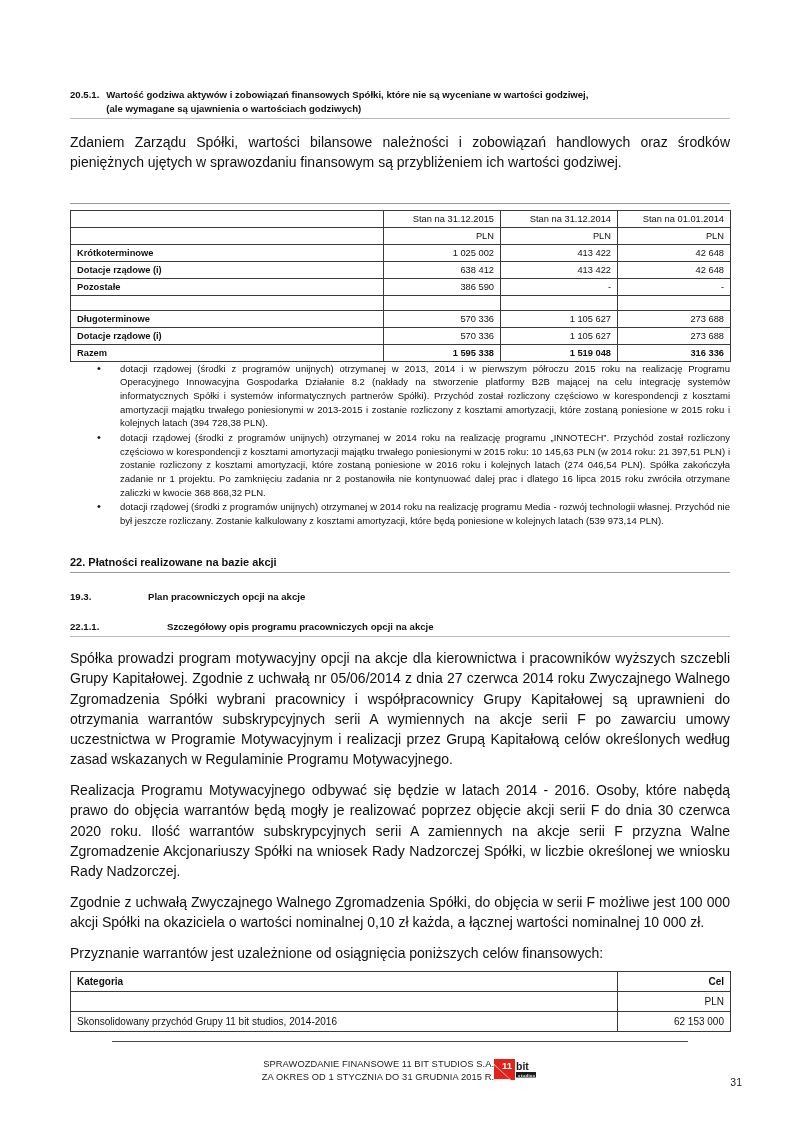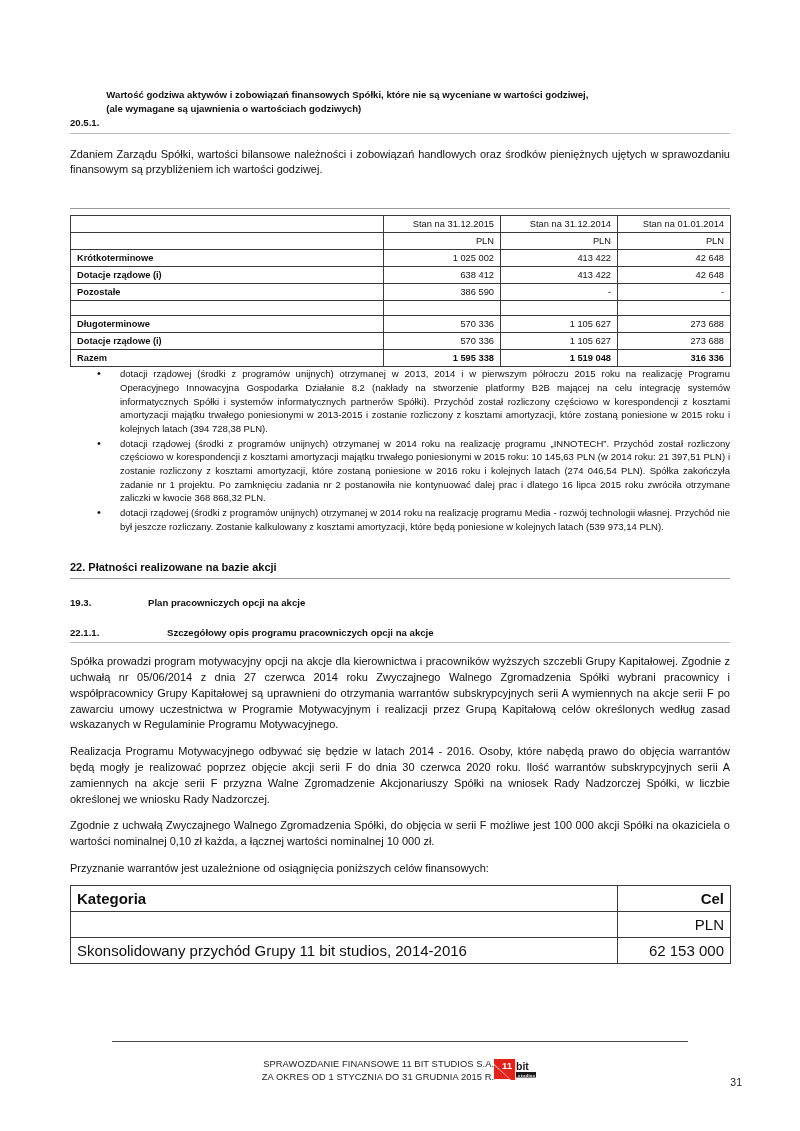--- a/index.html
+++ b/index.html
@@ -34,21 +34,20 @@
     font-weight: bold;
     line-height: 1.42;
     margin: 0 0 2px 0;
     display: flex;
     align-items: flex-start;
   }
   .h-num-heading .num {
     flex: 0 0 auto;
     white-space: nowrap;
     padding-right: 7px;
-    margin-top: 28px;
   }
   .h-num-heading .txt {
     flex: 1 1 auto;
   }
   .rule {
     border: 0;
     border-top: 1px solid #b9b9b9;
     margin: 3px 0 0 0;
     height: 0;
   }
@@ -76,21 +75,21 @@
     font-size: 9.6px;
     font-weight: bold;
     line-height: 1.4;
     display: flex;
   }
   .subsub-title .num { flex: 0 0 58px; }
   .subsub-title .txt { flex: 1 1 auto; }
 
   
   p.body {
-    font-size: 11px;
+    font-size: 14px;
     line-height: 1.44;
     text-align: justify;
     margin: 0 0 11px 0;
   }
   p.body.nojust { text-align: left; }
 
   
   ul.bullets {
     list-style: none;
     margin: 0 0 0 0;
@@ -143,21 +142,21 @@
     text-align: right;
   }
 
   .tbl-wrap { margin: 6px 0 0 0; }
 
   
   table.goal {
     border-collapse: collapse;
     width: 660px;
     table-layout: fixed;
-    font-size: 15px;
+    font-size: 10px;
     margin-top: 8px;
   }
   table.goal td {
     border: 1px solid #3a3a3a;
     padding: 4px 6px;
     height: 16px;
     box-sizing: border-box;
   }
   table.goal td.l { text-align: left; }
   table.goal td.r { text-align: right; }

